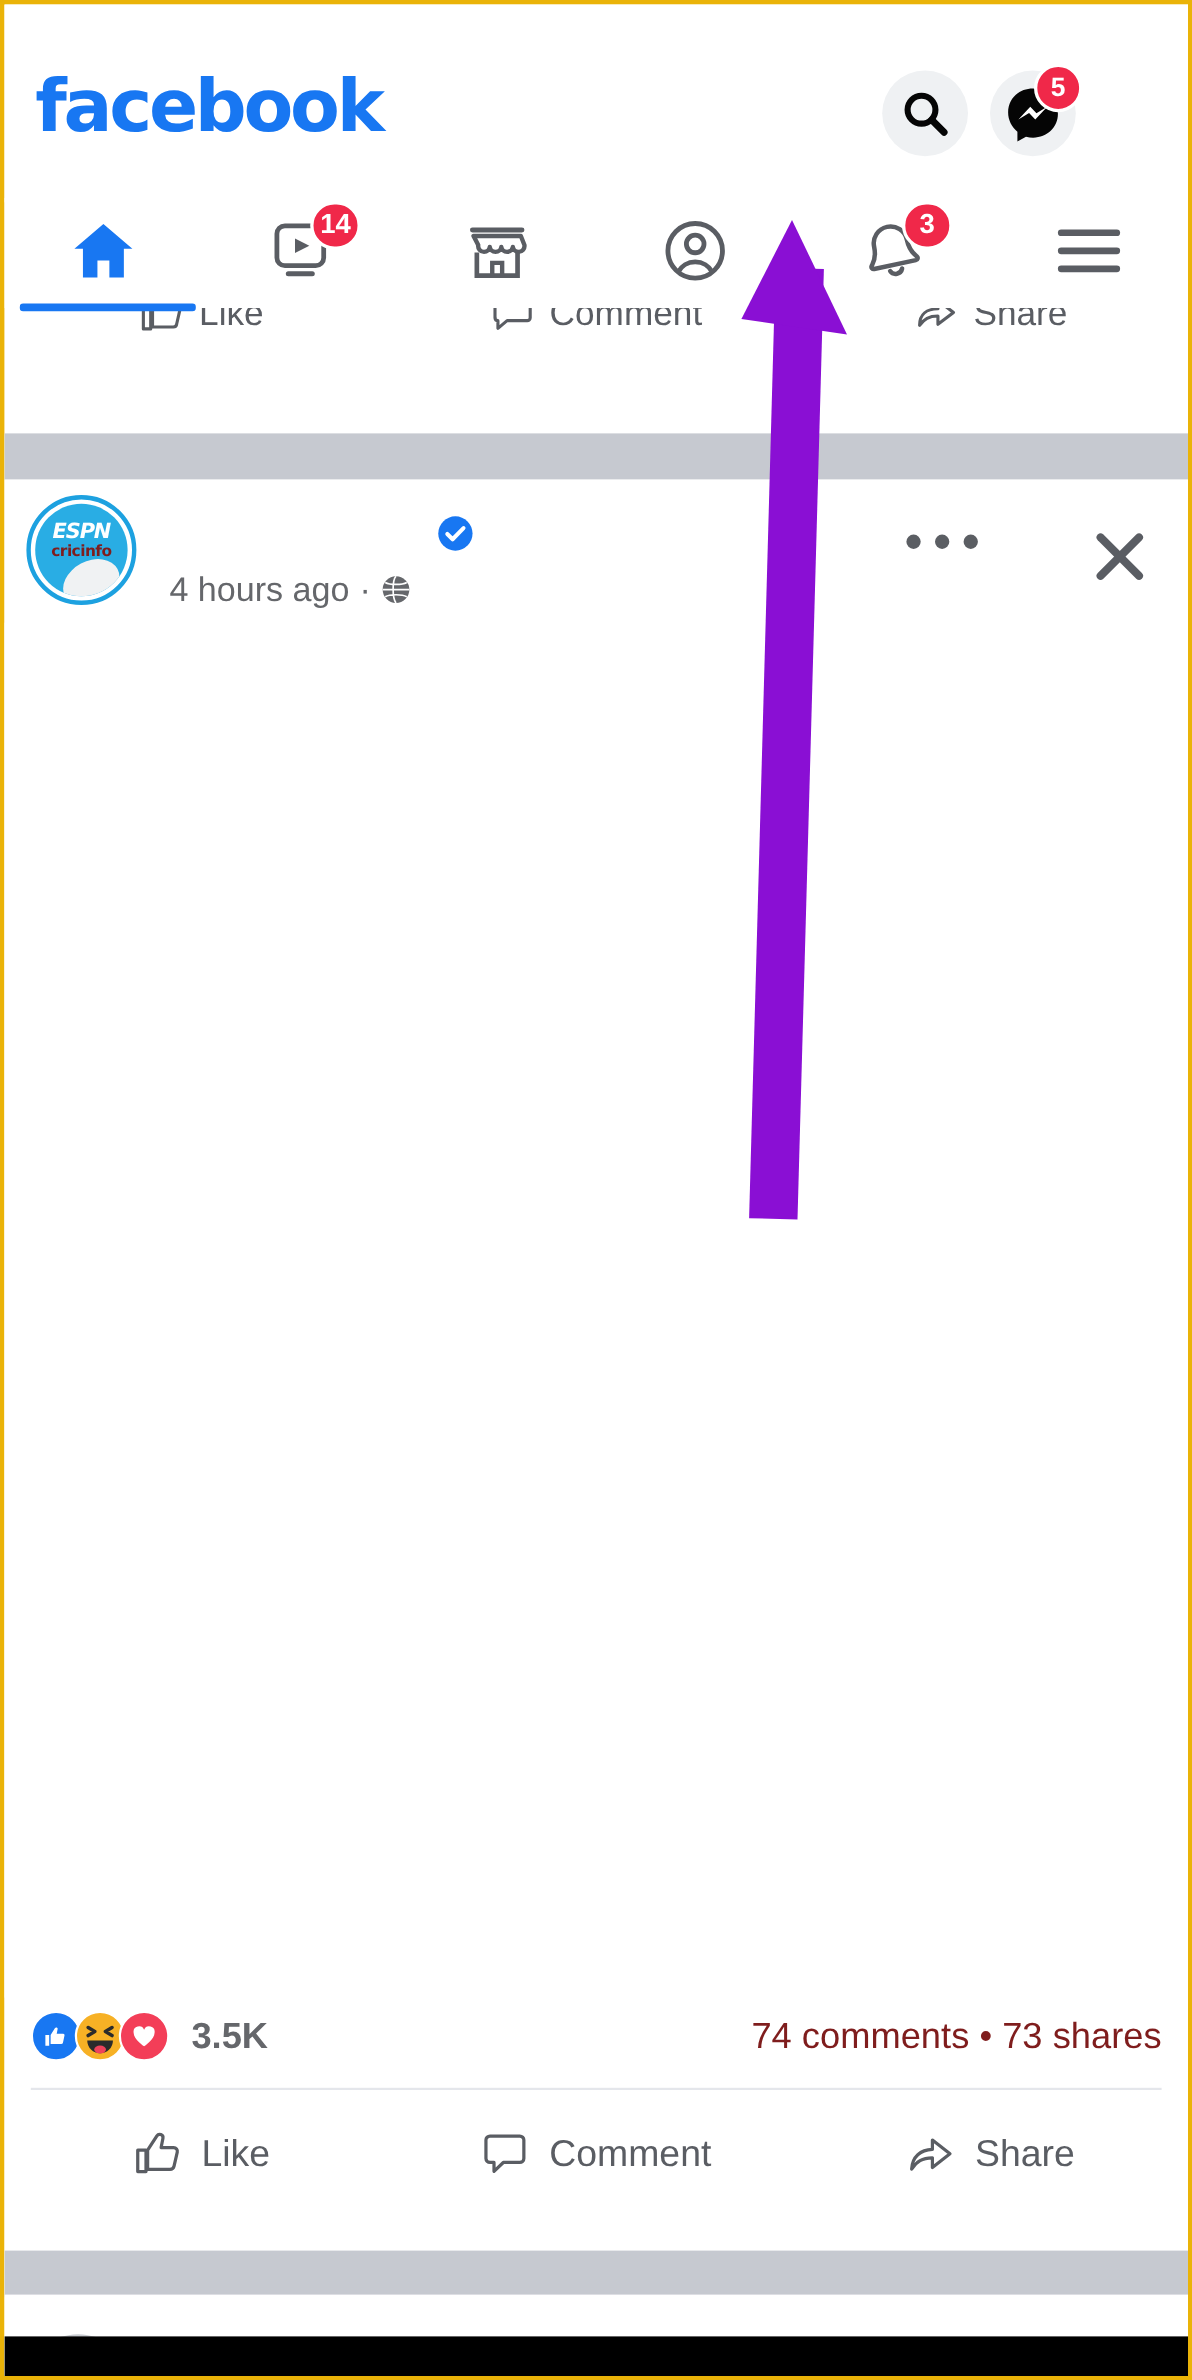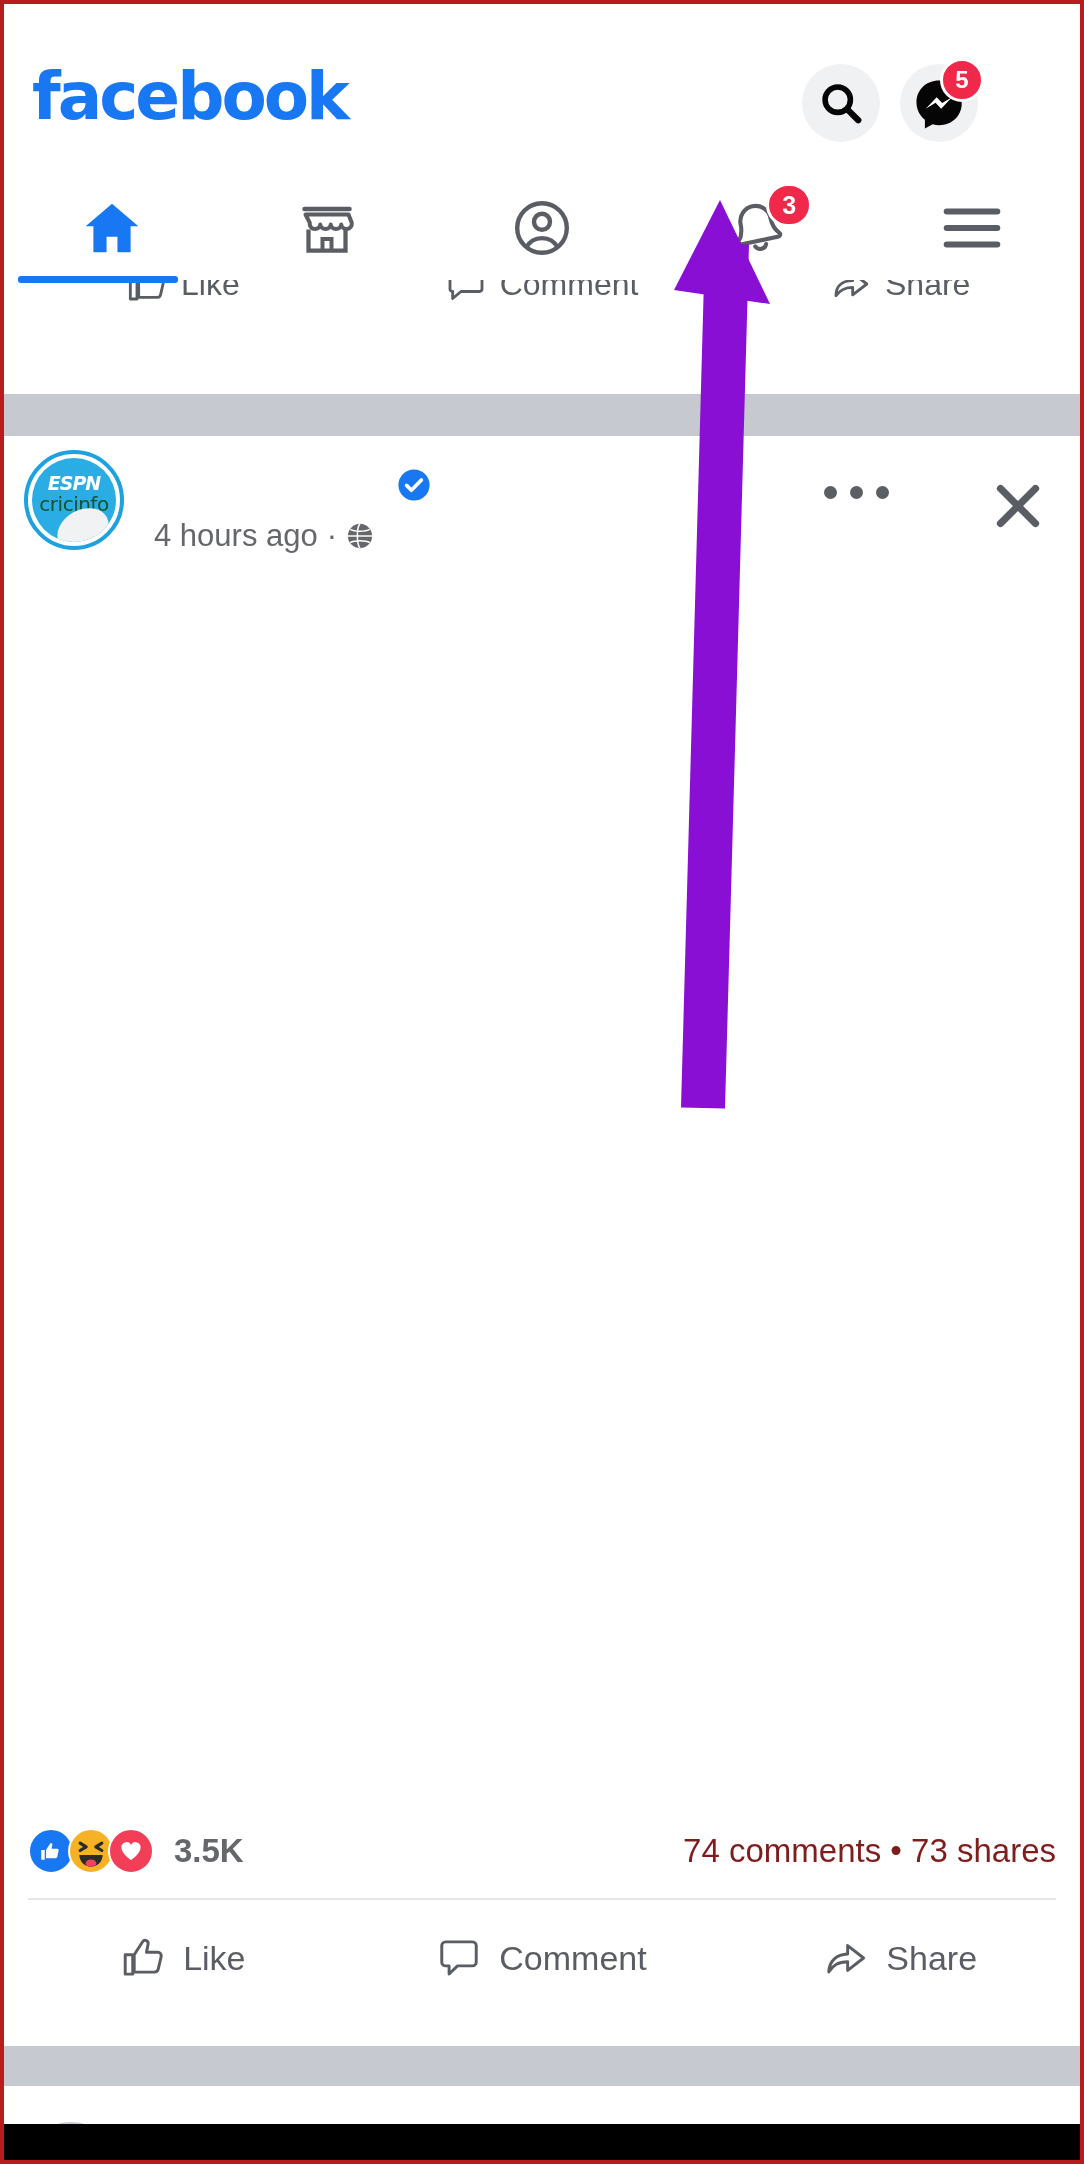--- a/index.html
+++ b/index.html
@@ -2,21 +2,21 @@
 <html><head>
 <meta charset="utf-8">
 <style>
   html,body{margin:0;padding:0;background:#ffffff;}
   body{font-family:"Liberation Sans",sans-serif;}
 
   #shot{
     position:relative;
     width:1084px;height:2164px;
     box-sizing:border-box;
-    border:4px solid #b91c1c;
+    border:4px solid #eab308;
     background:#ffffff;
     overflow:hidden;
   }
 
   
   .fb-header{
     position:absolute;left:0;top:0;width:1076px;height:180px;
     background:#ffffff;
   }
   .fb-logo{
@@ -104,22 +104,22 @@
     overflow:hidden;
   }
   .espn-word{
     position:absolute;left:0;right:0;top:16px;text-align:center;
     color:#ffffff;font-family:"DejaVu Sans",sans-serif;font-weight:bold;
     font-size:19px;letter-spacing:-1px;line-height:1;
     font-style:italic;
   }
   .cric-word{
     position:absolute;left:0;right:0;top:36px;text-align:center;
-    color:#14532d;font-family:"DejaVu Sans",sans-serif;font-weight:normal;
-    font-size:20px;letter-spacing:-0.5px;line-height:1;
+    color:#7f1d1d;font-family:"DejaVu Sans",sans-serif;font-weight:bold;
+    font-size:14px;letter-spacing:-0.5px;line-height:1;
   }
   .cric-ball{
     position:absolute;right:6px;bottom:-8px;width:54px;height:40px;
     background:#f0f2f3;border-radius:50%;
     transform:rotate(-28deg);
   }
   .poster-name{
     position:absolute;left:150px;top:24px;
     font-size:40px;font-weight:bold;color:#1c1e21;
     letter-spacing:-0.5px;
@@ -278,20 +278,30 @@
   <div class="fb-nav">
 
     <div class="nav-item">
       <span class="nav-icon-wrap">
         <svg width="62" height="62" viewBox="0 0 24 24">
           <path d="M12 2.6L1.8 11.3h3v10.1h5.1v-6h4.2v6h5.1V11.3h3z" fill="#1877f2"></path>
         </svg>
       </span>
     </div>
 
+    <div class="nav-item">
+      <span class="nav-icon-wrap">
+        <svg width="58" height="58" viewBox="0 0 24 24">
+          <rect x="3.2" y="2.6" width="17.6" height="15" rx="3" fill="none" stroke="#5a5d63" stroke-width="1.8"></rect>
+          <path d="M10 7.4l5.4 2.7L10 12.8z" fill="#5a5d63"></path>
+          <line x1="7.5" y1="20.6" x2="16.5" y2="20.6" stroke="#5a5d63" stroke-width="1.9" stroke-linecap="round"></line>
+        </svg>
+        <div class="badge nav">14</div>
+      </span>
+    </div>
 
     <div class="nav-item">
       <span class="nav-icon-wrap">
         <svg width="60" height="60" viewBox="0 0 24 24">
           <path d="M3.4 6.6h17.2l1.3 3.3c.2 1.4-.8 2.5-2.1 2.5-1.1 0-2-.8-2.1-1.8-.1 1-1 1.8-2.1 1.8s-2-.8-2.1-1.8c-.1 1-1 1.8-2.1 1.8s-2-.8-2.1-1.8c-.1 1-1 1.8-2.1 1.8-1.3 0-2.3-1.1-2.1-2.5z" fill="none" stroke="#5a5d63" stroke-width="1.6" stroke-linejoin="round"></path>
           <path d="M4.6 12.6V21h14.8v-8.4" fill="none" stroke="#5a5d63" stroke-width="1.7"></path>
           <path d="M10.2 21v-4.6h3.6V21" fill="none" stroke="#5a5d63" stroke-width="1.6"></path>
           <line x1="3" y1="4.4" x2="21" y2="4.4" stroke="#5a5d63" stroke-width="1.8" stroke-linecap="round"></line>
         </svg>
       </span>

